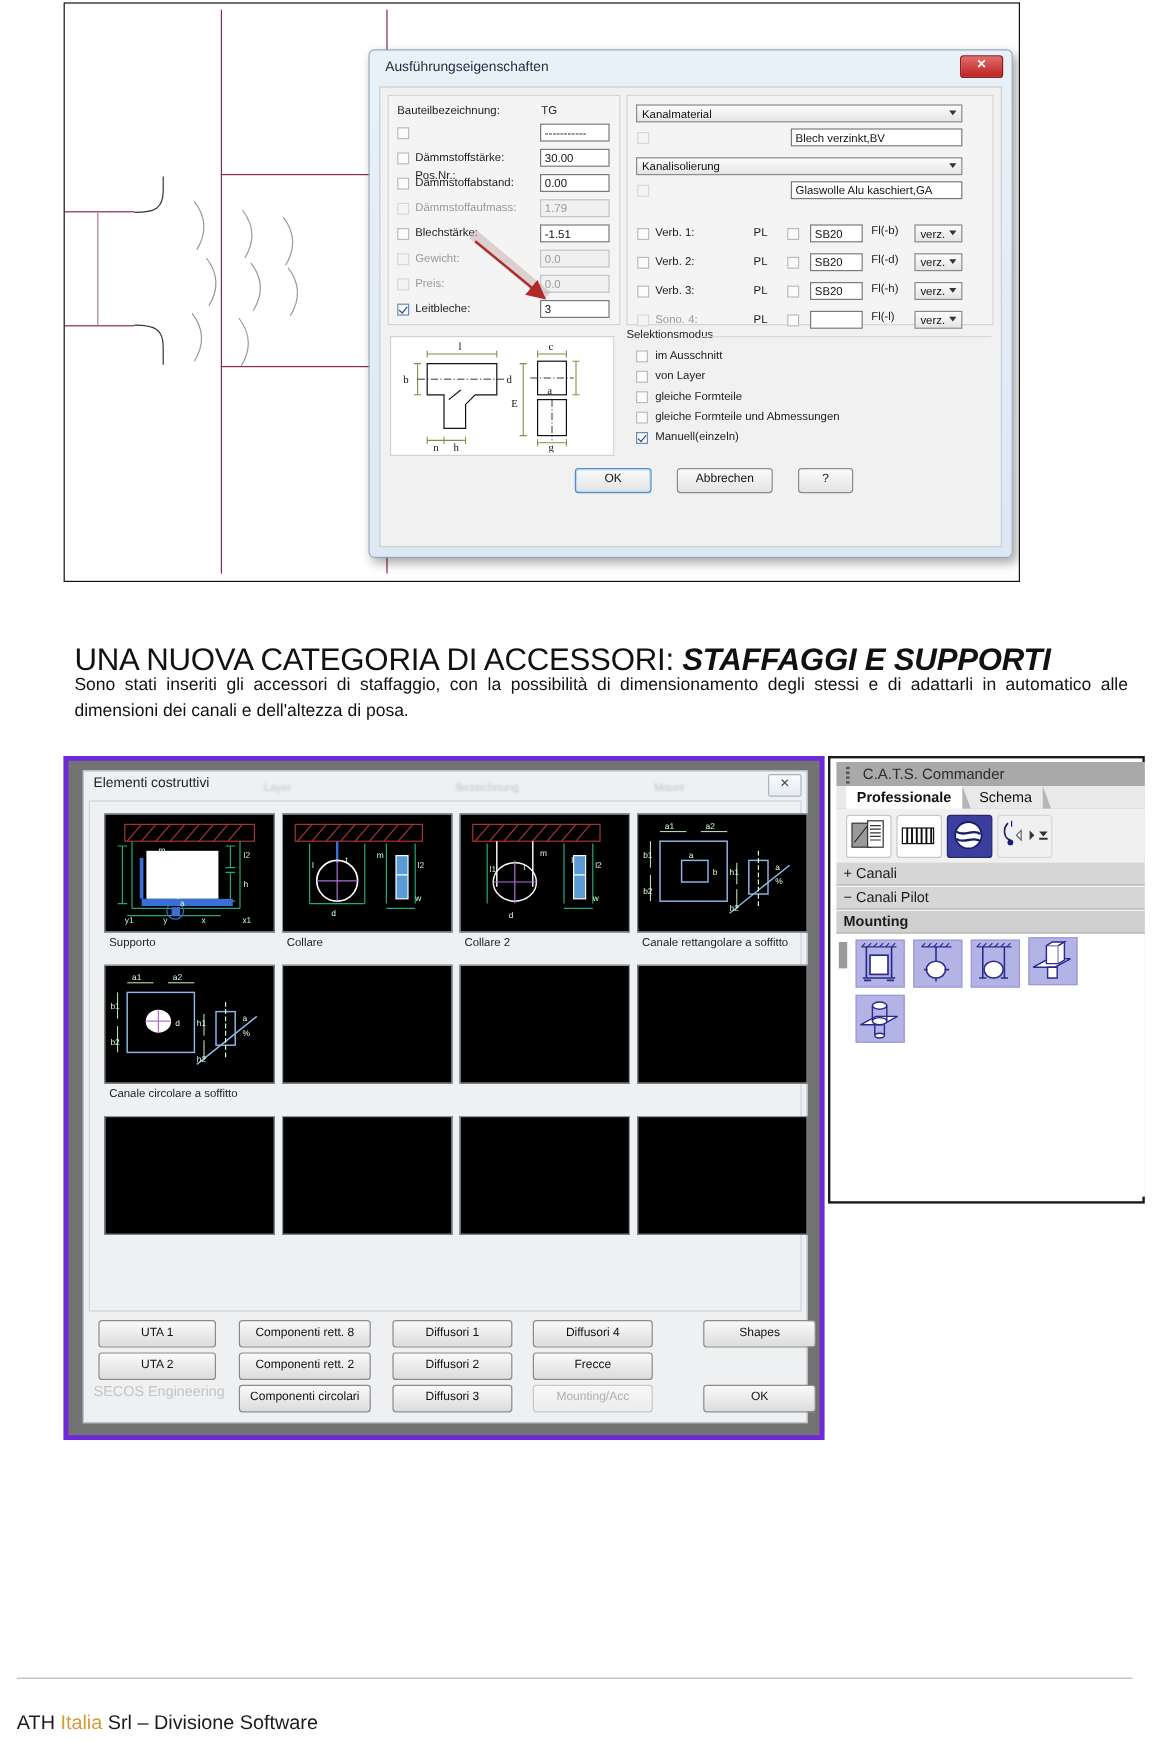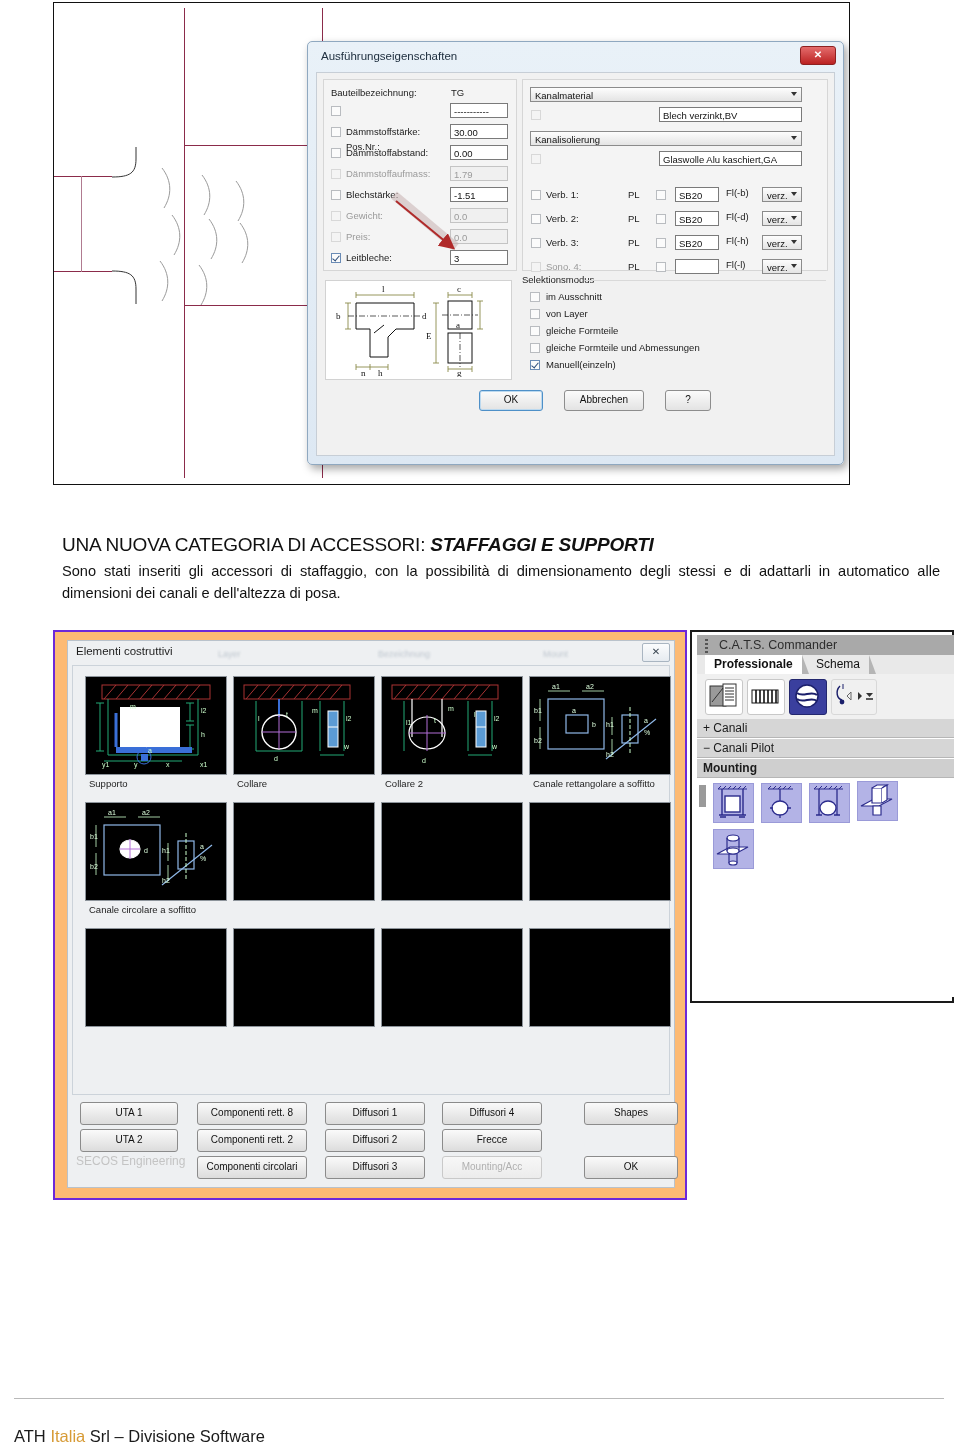--- a/index.html
+++ b/index.html
@@ -35,26 +35,26 @@
   .btn{position:absolute;height:19px;background:linear-gradient(#fbfbfb,#e3e3e3);border:1px solid #8d8d8d;border-radius:3px;
       font-size:10px;color:#111;text-align:center;line-height:18px;}
   .btn.prim{border-color:#4e90c8;box-shadow:0 0 0 1px #bcd9ef inset;}
   #arrow-anno{position:absolute;left:73px;top:118px;width:96px;height:70px;}
   #de-pic{position:absolute;left:8px;top:207px;width:185px;height:98px;background:#fff;border:1px solid #d2d2d2;}
   #sel-grp{position:absolute;left:205px;top:201px;right:6px;height:104px;}
   #sel-grp .hd{position:absolute;left:0;top:0;font-size:9.5px;color:#222;}
   #sel-grp .rule{position:absolute;left:62px;top:6px;right:2px;height:1px;background:#d9d9d9;}
 
   
-  #headline{position:absolute;left:62px;top:534px;width:860px;font-size:19px;color:#111;letter-spacing:-.2px;white-space:nowrap;}
+  #headline{position:absolute;left:62px;top:534px;width:860px;font-size:26px;color:#111;letter-spacing:-.2px;white-space:nowrap;}
   #headline b{font-style:italic;font-weight:bold;}
   #para{position:absolute;left:62px;top:561px;width:878px;font-size:14.6px;line-height:21.5px;color:#111;text-align:justify;}
 
   
-  #bot-left{position:absolute;left:53px;top:630px;width:634px;height:570px;border:2px solid #6d28d9;background:#fdba74;box-sizing:border-box;}
+  #bot-left{position:absolute;left:53px;top:630px;width:634px;height:570px;border:4px solid #6d28d9;background:#737373;box-sizing:border-box;}
   #ec{position:absolute;left:12px;top:8px;right:10px;bottom:10px;background:#eef0f2;border:1px solid #b9c2cb;}
   #ec-title{position:absolute;left:8px;top:4px;font-size:11.5px;color:#1d1d1d;}
   #ec-faded{position:absolute;left:150px;top:8px;right:60px;height:12px;}
   .fade-item{position:absolute;font-size:9px;color:#bfc7cf;filter:blur(1.1px);white-space:nowrap;}
   #ec-close{position:absolute;right:4px;top:2px;width:26px;height:17px;background:linear-gradient(#fbfcfd,#e6ebf0);
       border:1px solid #a9b5c1;border-radius:2px;font-size:10px;color:#3a4652;text-align:center;line-height:15px;}
   #ec-canvas{position:absolute;left:4px;top:24px;right:4px;bottom:92px;background:#eef0f2;border:1px solid #ccd3da;}
   .thumb{position:absolute;width:140px;height:97px;background:#000;border:1px solid #8d949b;}
   .thumb-cap{position:absolute;font-size:9.5px;color:#1d1d1d;white-space:nowrap;}
   #ec-buttons{position:absolute;left:4px;right:4px;bottom:4px;height:86px;}

